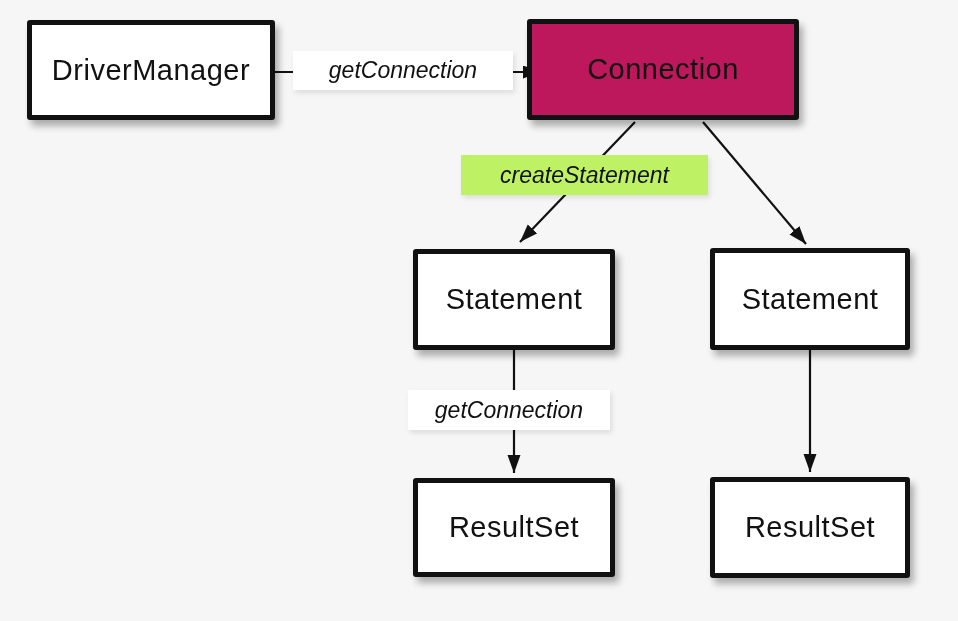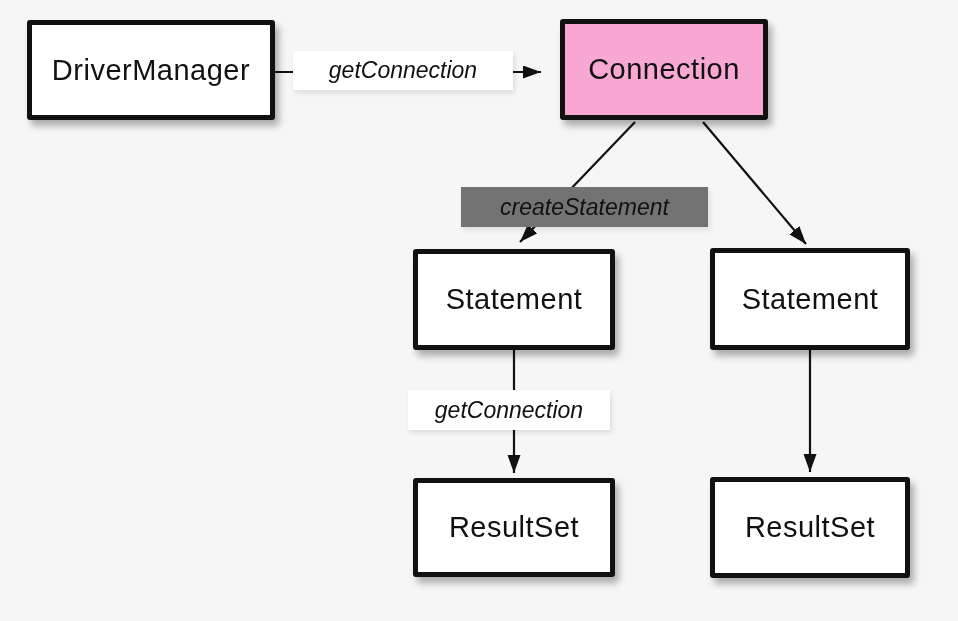--- a/index.html
+++ b/index.html
@@ -60,28 +60,28 @@
         </marker>
       </defs>
       <line x1="272" y1="72" x2="541" y2="72" stroke="#111111" stroke-width="2.2" marker-end="url(#arrowhead)"></line>
       <line x1="635" y1="122" x2="520" y2="242" stroke="#111111" stroke-width="2.2" marker-end="url(#arrowhead)"></line>
       <line x1="703" y1="122" x2="806" y2="244" stroke="#111111" stroke-width="2.2" marker-end="url(#arrowhead)"></line>
       <line x1="514" y1="350" x2="514" y2="473" stroke="#111111" stroke-width="2.2" marker-end="url(#arrowhead)"></line>
       <line x1="810" y1="350" x2="810" y2="472" stroke="#111111" stroke-width="2.2" marker-end="url(#arrowhead)"></line>
     </svg>
   <div id="label-layer">
       <div class="edge-label" style="left: 293px; top: 51px; width: 220px; height: 39px; background: rgb(255, 255, 255); color: rgb(17, 17, 17);">getConnection</div>
-      <div class="edge-label" style="left: 461px; top: 155px; width: 247px; height: 40px; background: #737373; color: rgb(17, 17, 17); margin-top: 32px;">createStatement</div>
+      <div class="edge-label" style="left: 461px; top: 155px; width: 247px; height: 40px; background: #bef264; color: rgb(17, 17, 17);">createStatement</div>
       <div class="edge-label" style="left: 408px; top: 390px; width: 202px; height: 40px; background: rgb(255, 255, 255); color: rgb(17, 17, 17);">getConnection</div>
     </div>
   <div id="node-layer">
       <div class="node" style="left: 27px; top: 20px; width: 248px; height: 100px; background: rgb(255, 255, 255); border-color: rgb(17, 17, 17);">
         <span class="node-label" style="color: rgb(17, 17, 17);">DriverManager</span>
       </div>
-      <div class="node" style="left: 560px; top: 19px; width: 208px; height: 101px; background: #f9a8d4; border-color: rgb(17, 17, 17);">
+      <div class="node" style="left: 527px; top: 19px; width: 272px; height: 101px; background: #be185d; border-color: rgb(17, 17, 17);">
         <span class="node-label" style="color: rgb(17, 17, 17);">Connection</span>
       </div>
       <div class="node" style="left: 413px; top: 249px; width: 202px; height: 101px; background: rgb(255, 255, 255); border-color: rgb(17, 17, 17);">
         <span class="node-label" style="color: rgb(17, 17, 17);">Statement</span>
       </div>
       <div class="node" style="left: 710px; top: 248px; width: 200px; height: 102px; background: rgb(255, 255, 255); border-color: rgb(17, 17, 17);">
         <span class="node-label" style="color: rgb(17, 17, 17);">Statement</span>
       </div>
       <div class="node" style="left: 413px; top: 478px; width: 202px; height: 99px; background: rgb(255, 255, 255); border-color: rgb(17, 17, 17);">
         <span class="node-label" style="color: rgb(17, 17, 17);">ResultSet</span>

